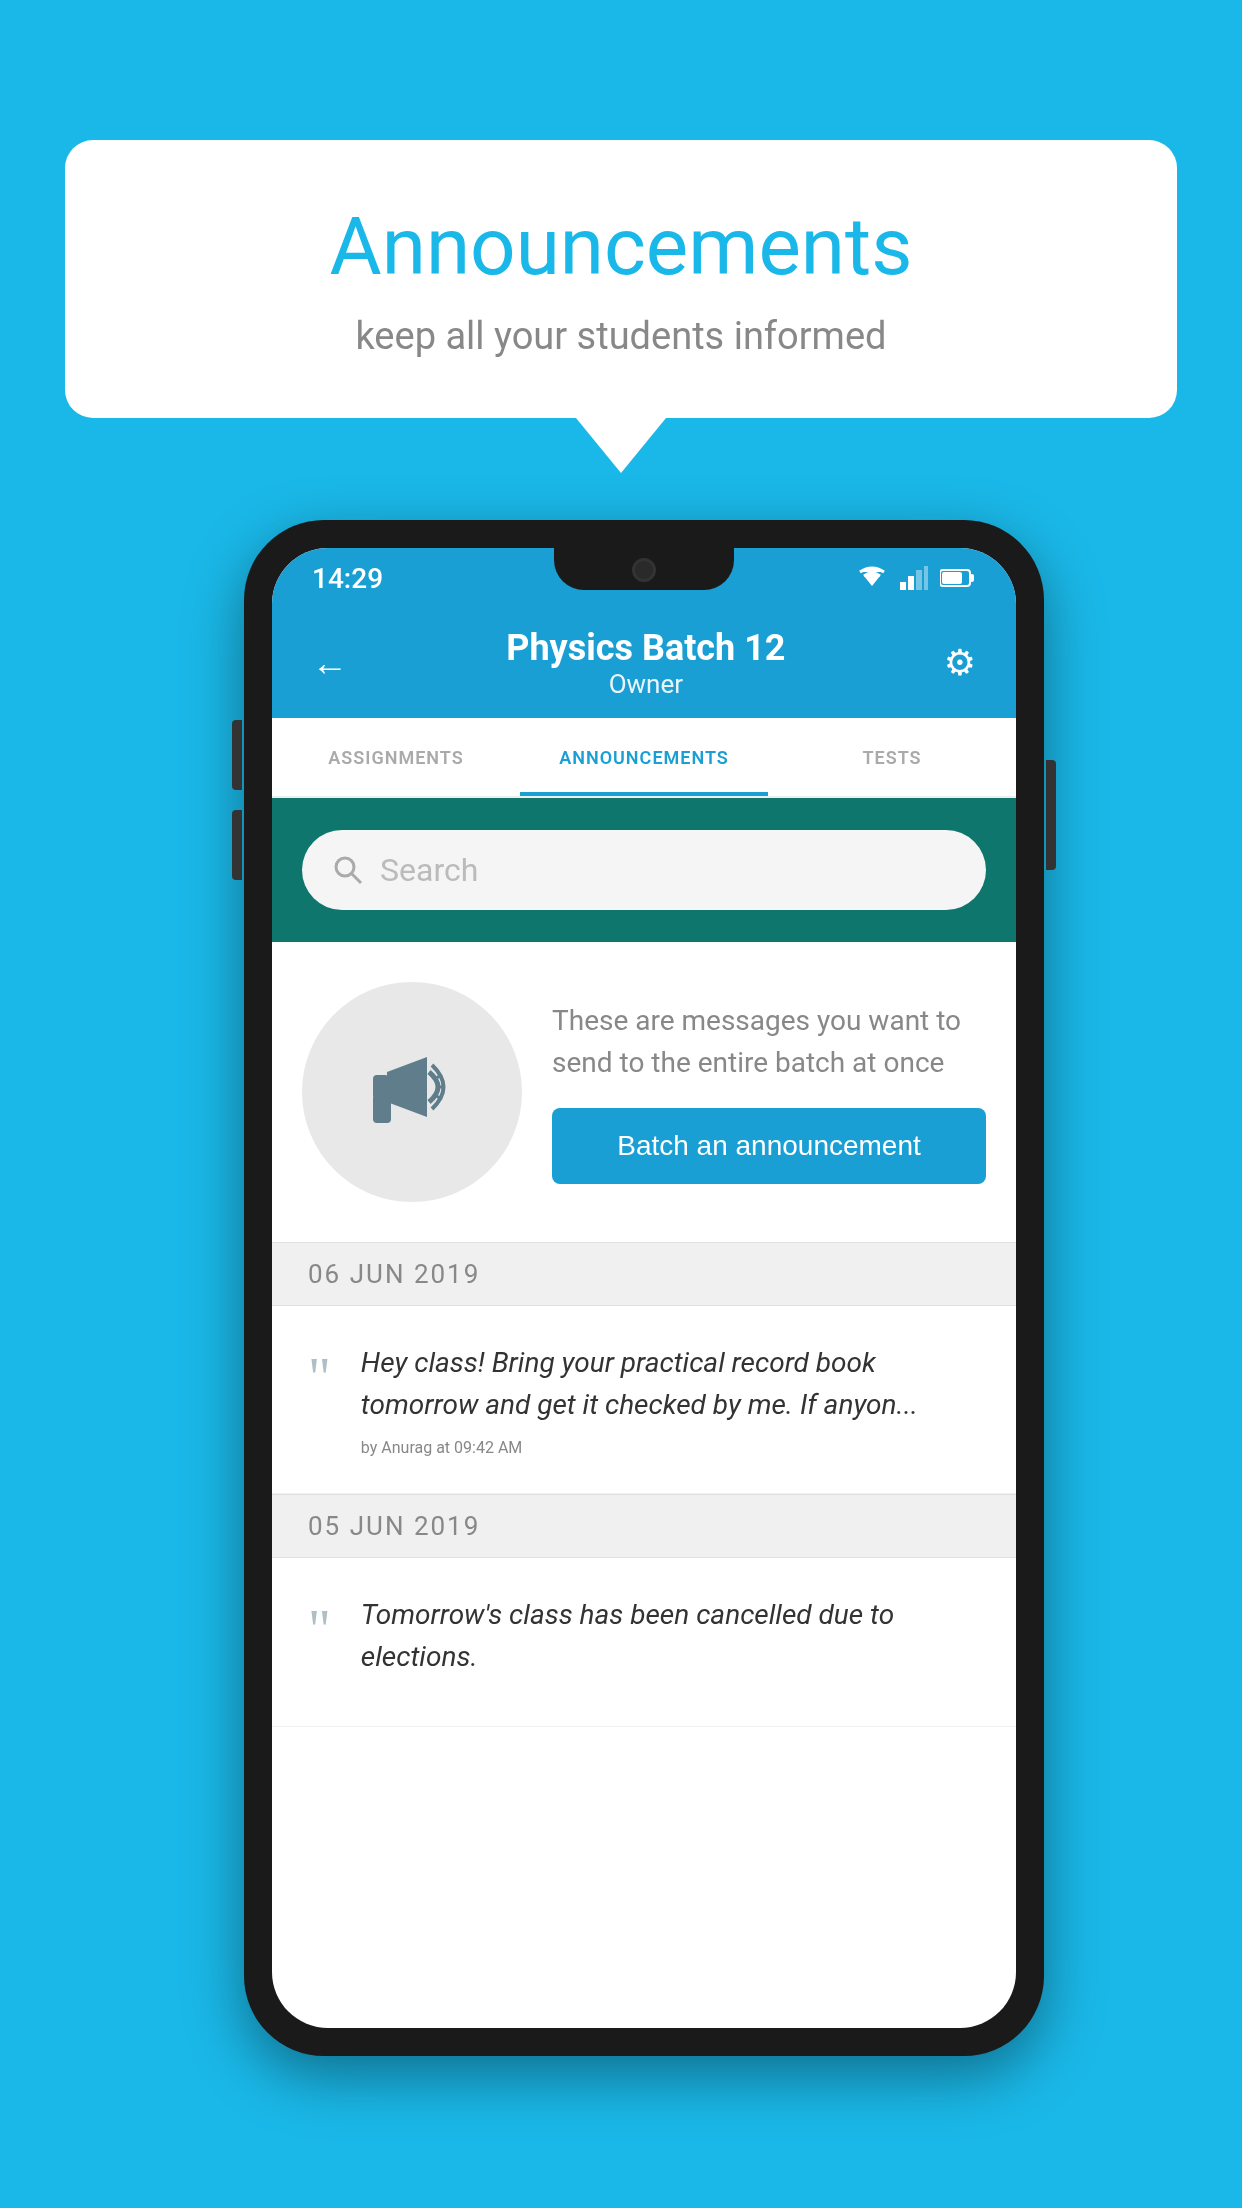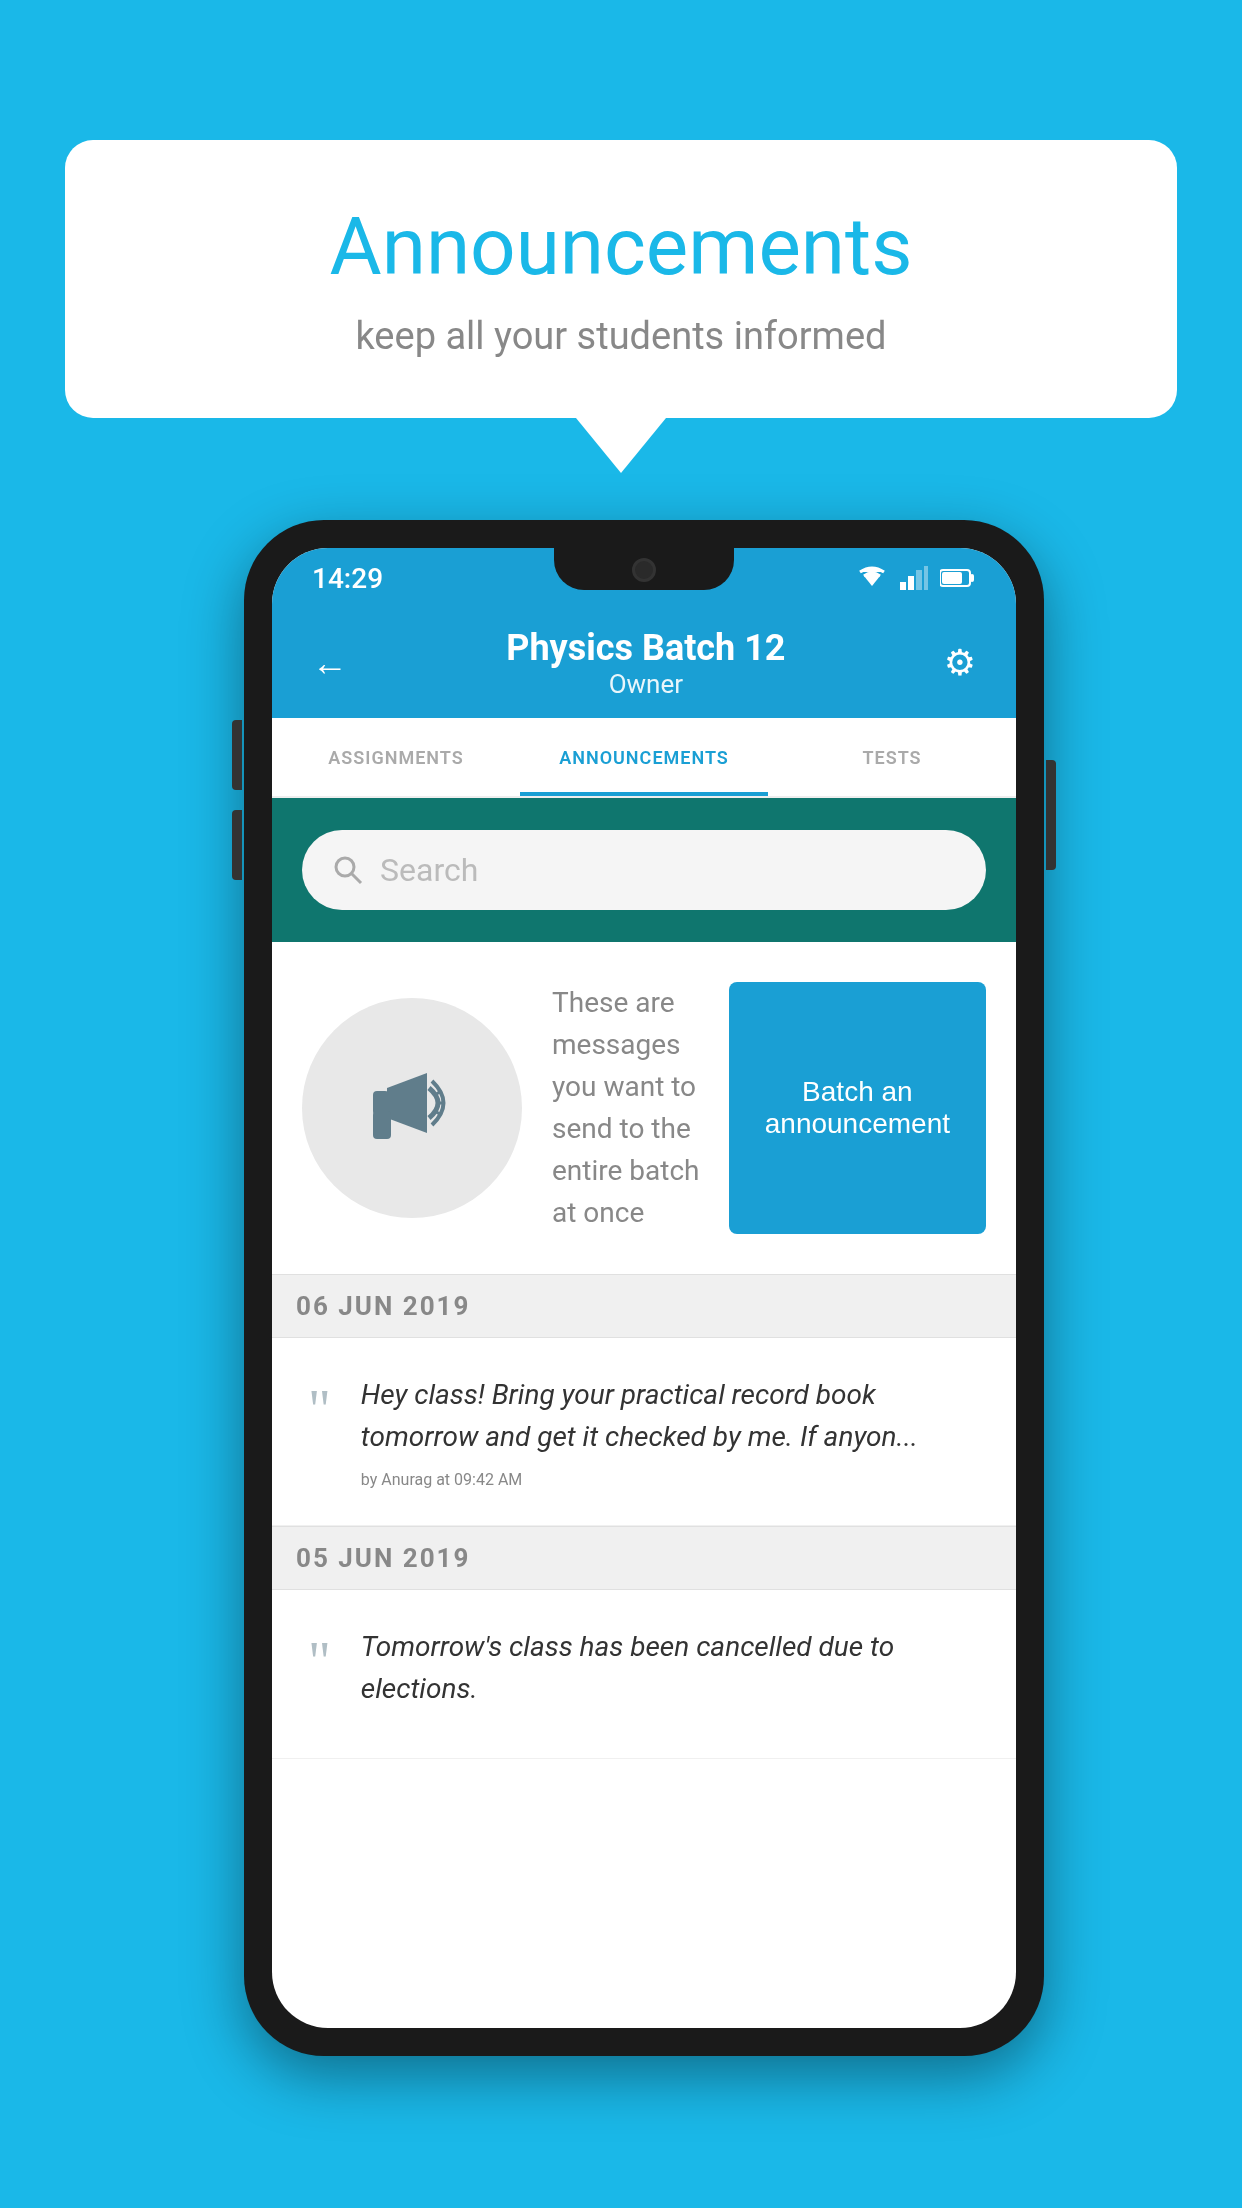--- a/index.html
+++ b/index.html
@@ -267,21 +267,21 @@
       background: #e8e8e8;
       border-radius: 50%;
       display: flex;
       align-items: center;
       justify-content: center;
       flex-shrink: 0;
     }
 
     .promo-content {
       display: flex;
-      flex-direction: row;
+      flex-direction: column;
       gap: 24px;
     }
 
     .promo-text {
       color: #888;
       font-size: 28px;
       line-height: 1.5;
     }
 
     .make-announcement-btn {
@@ -292,24 +292,24 @@
       padding: 22px 36px;
       font-size: 28px;
       font-weight: 500;
       cursor: pointer;
       text-align: center;
     }
 
     
     .date-separator {
       background: #f0f0f0;
-      padding: 16px 24px;
+      padding: 16px 36px;
       font-size: 26px;
       color: #888;
-      font-weight: 700;
+      font-weight: 400;
       letter-spacing: 2px;
       border-top: 1px solid #e0e0e0;
       border-bottom: 1px solid #e0e0e0;
     }
 
     
     .announcement-item {
       background: white;
       padding: 36px 36px;
       display: flex;

